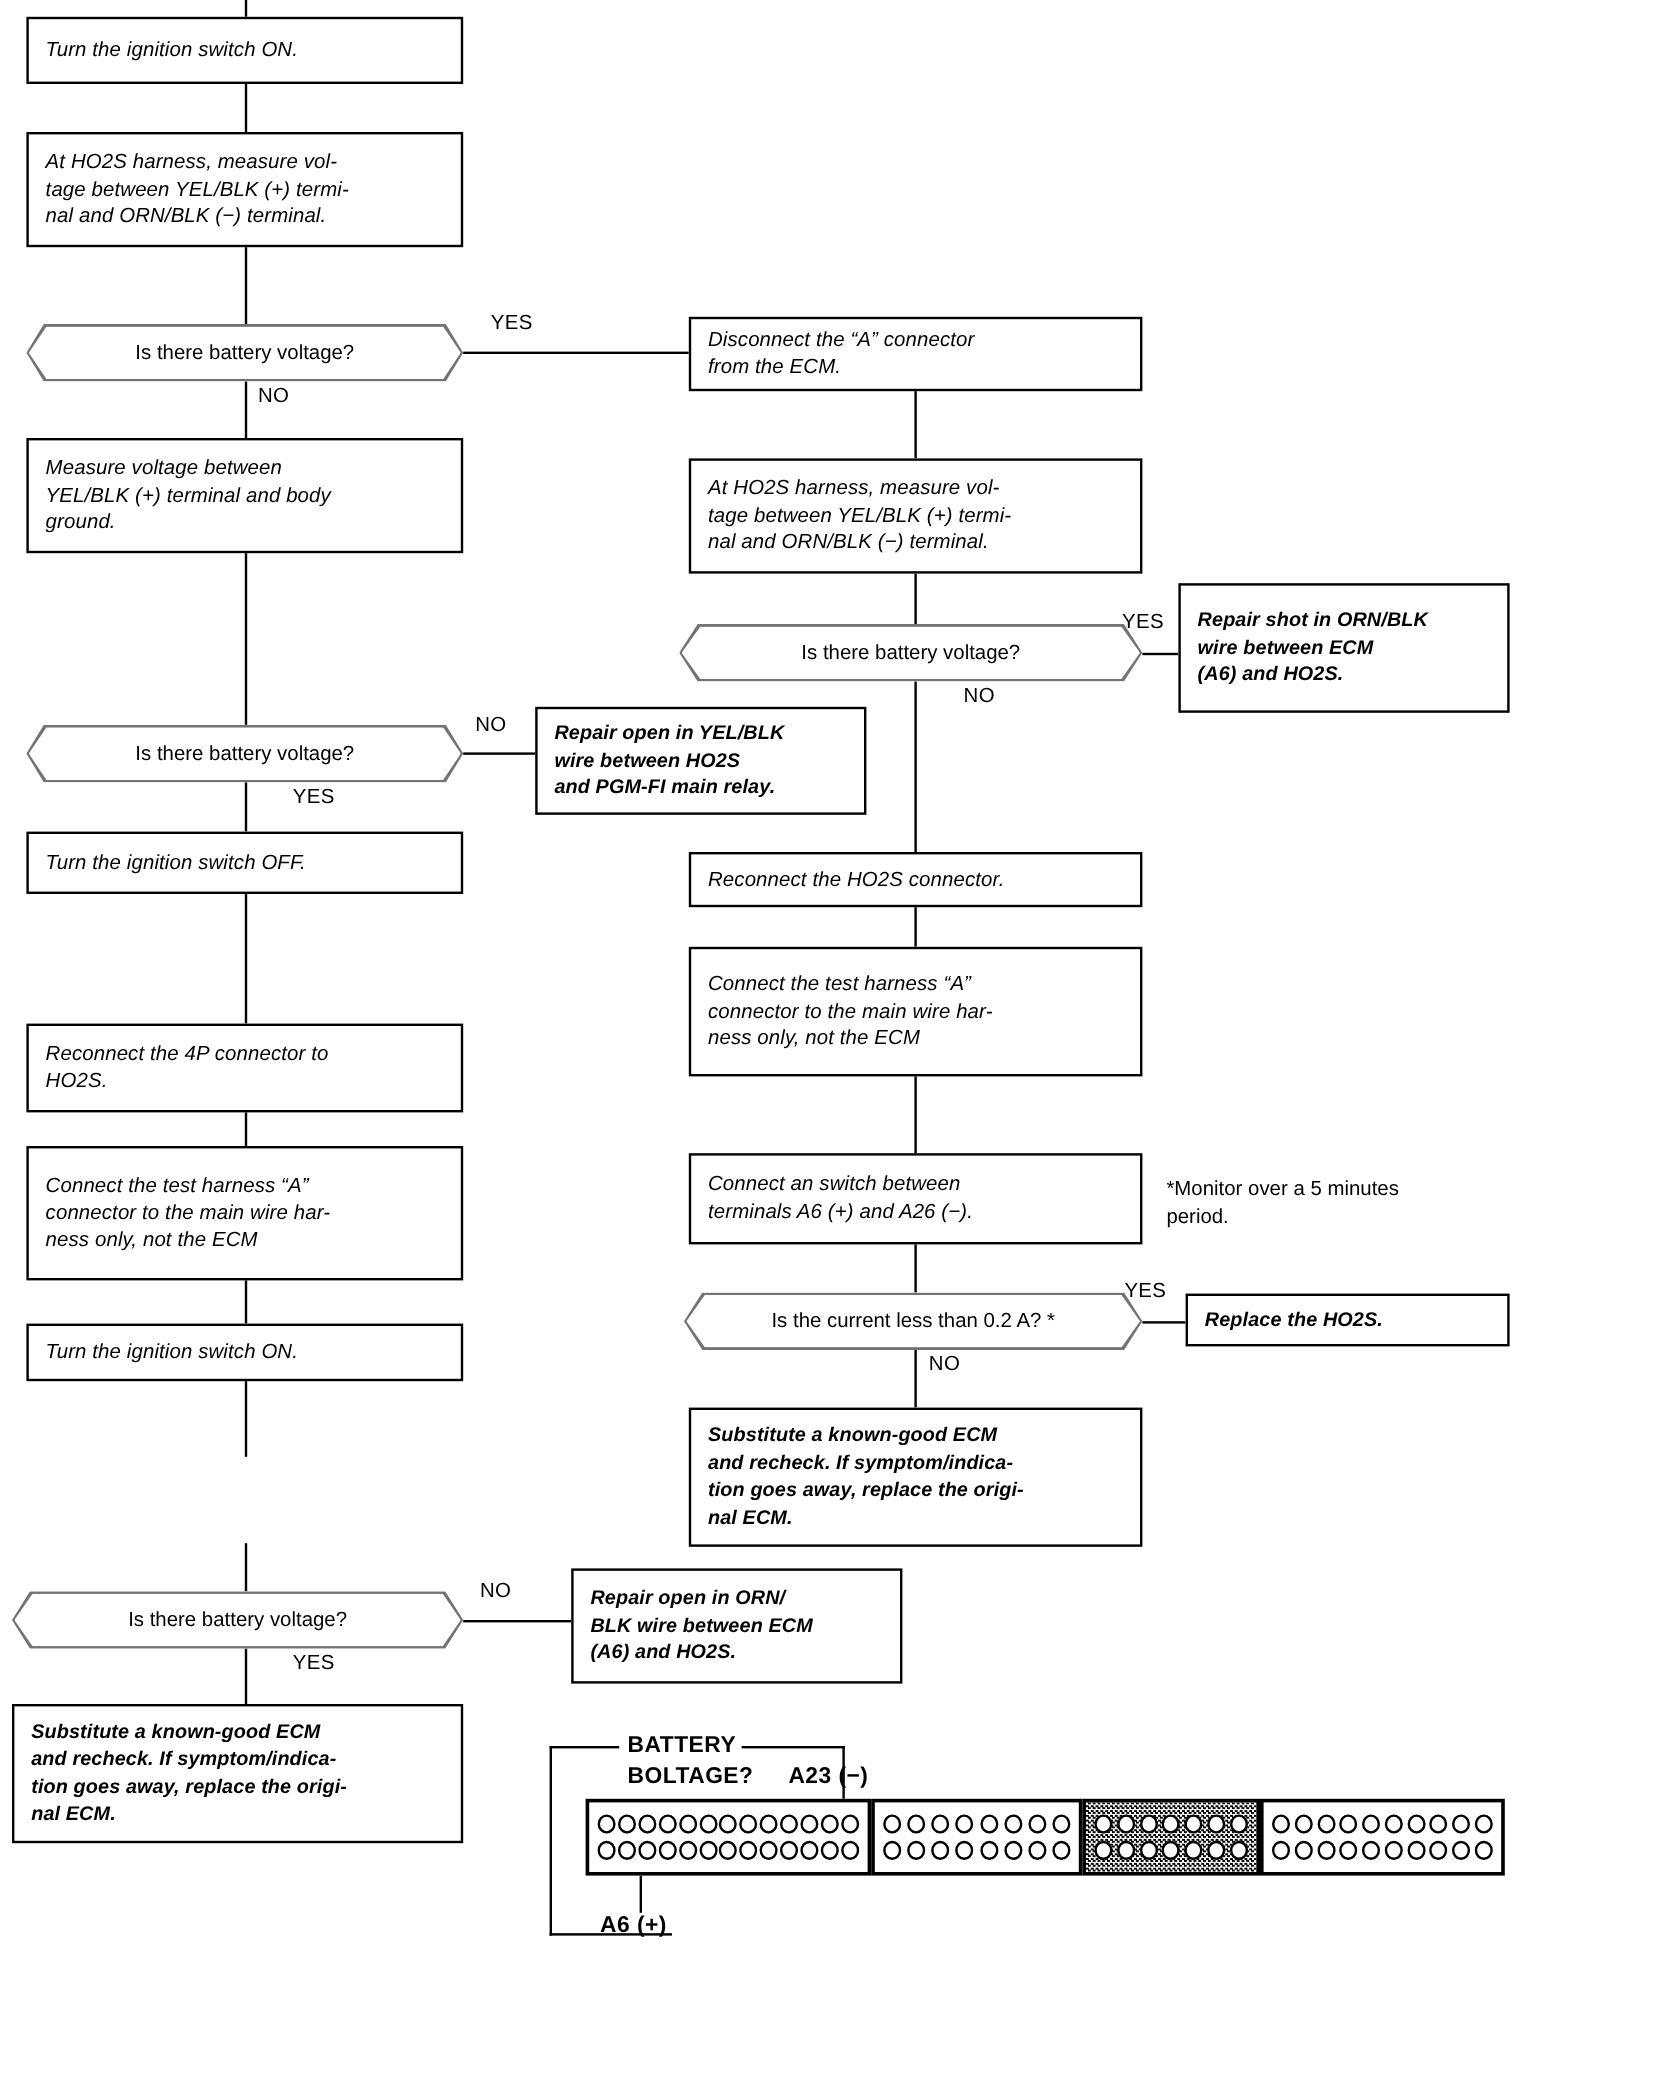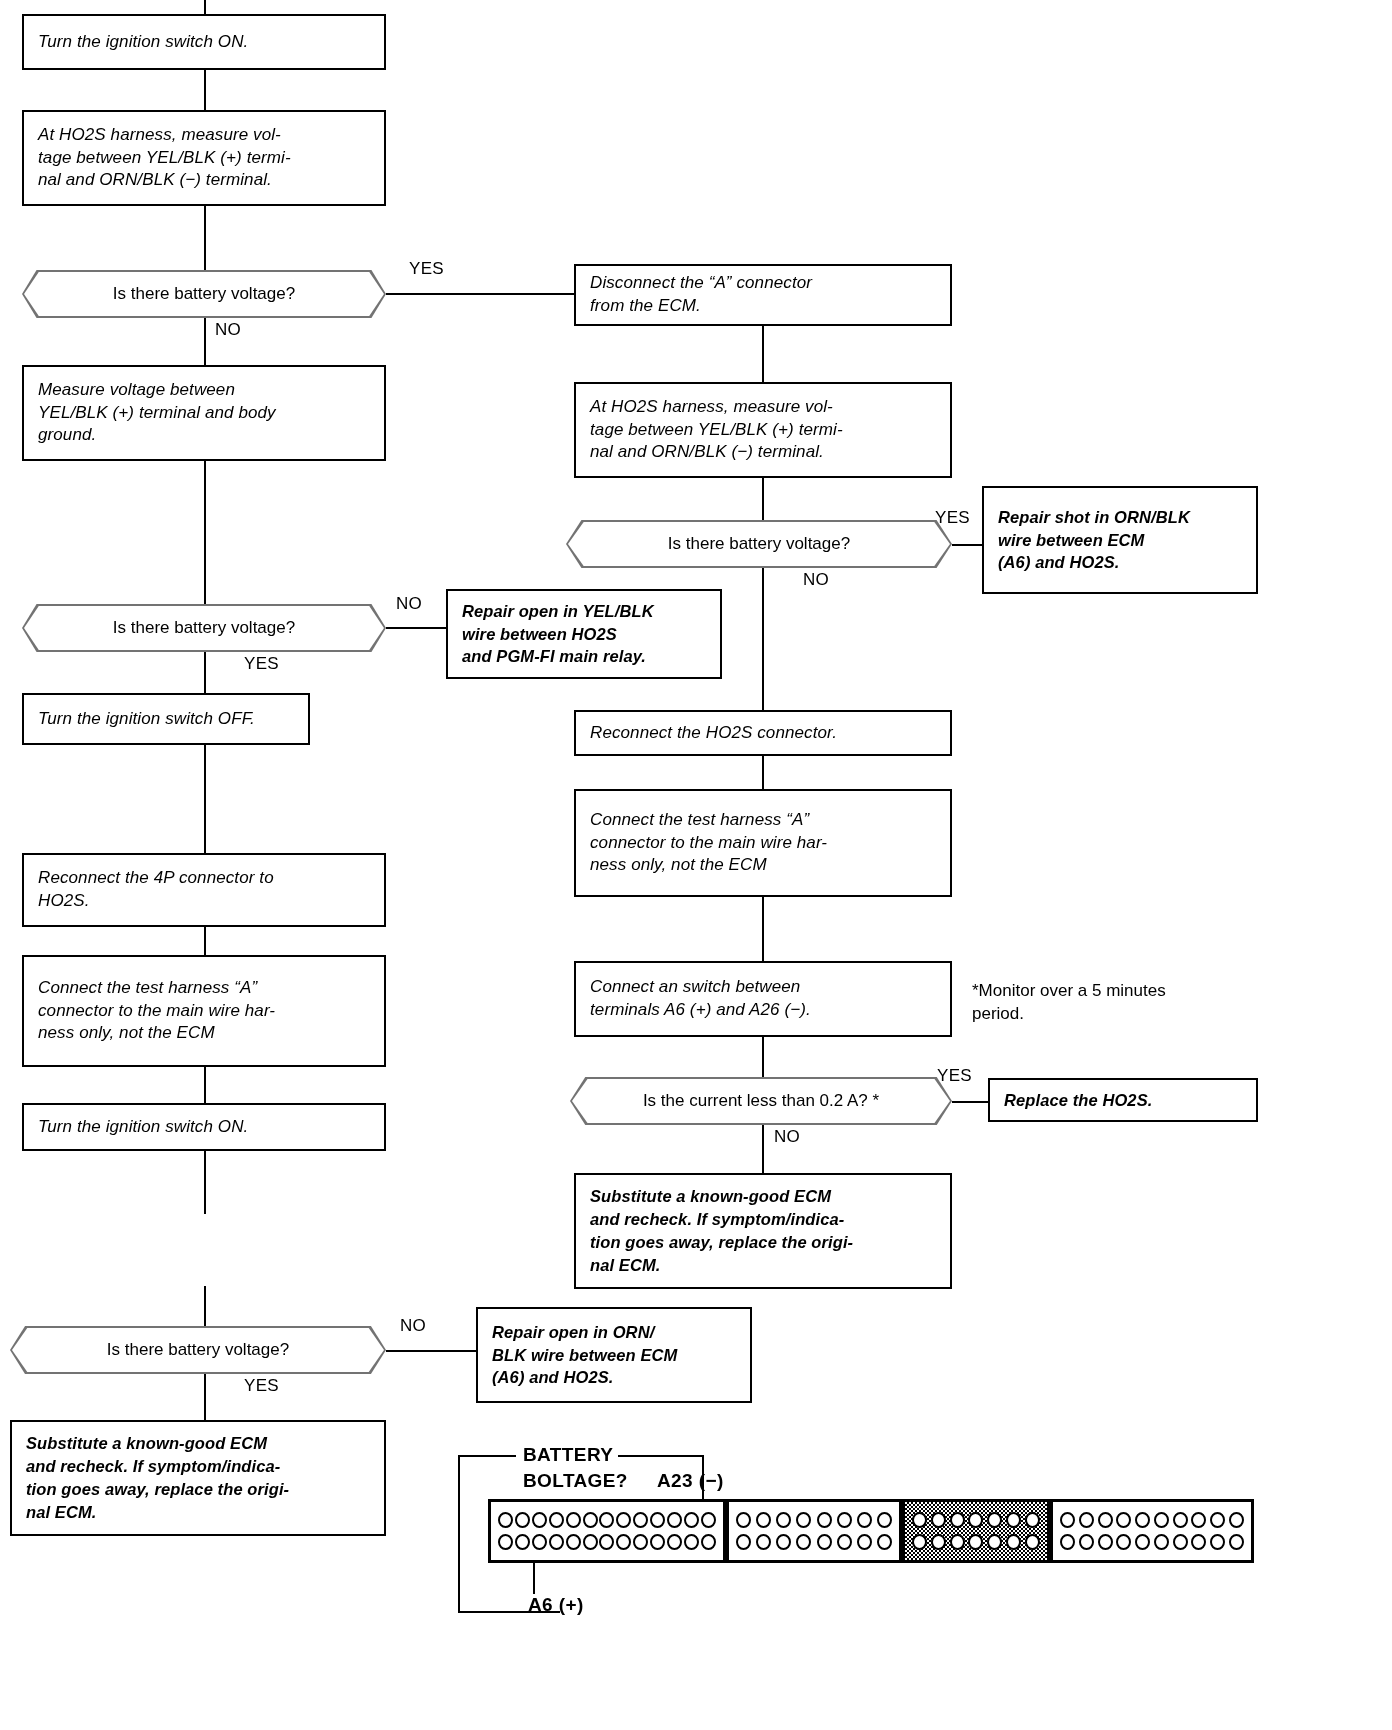--- a/index.html
+++ b/index.html
@@ -136,21 +136,21 @@
 
   <div class="box bold" style="left:446px;top:589px;width:276px;height:90px;">
     <span class="txt">Repair open in YEL/BLK
 wire  between  HO2S
 and PGM-FI main relay.</span>
   </div>
 
   <div class="lbl" style="left:244px;top:654px;">YES</div>
   <div class="vline" style="left:204px;top:652px;height:41px;"></div>
 
-  <div class="box" style="left:22px;top:693px;width:288px;height:52px;">
+  <div class="box" style="left:22px;top:693px;width:364px;height:52px;">
     <span class="txt">Turn the ignition switch OFF.</span>
   </div>
 
   <div class="vline" style="left:204px;top:745px;height:108px;"></div>
 
   <div class="box just" style="left:22px;top:853px;width:364px;height:74px;">
     <span class="txt">Reconnect  the  4P  connector  to
 HO2S.</span>
   </div>
 
@@ -282,21 +282,21 @@
     <div class="hline" style="left:458px;top:1611px;width:102px;"></div>
 
     <div class="conn-lbl" style="left:523px;top:1444px;">BATTERY</div>
     <div class="hline" style="left:618px;top:1455px;width:86px;"></div>
     <div class="vline" style="left:702px;top:1455px;height:44px;"></div>
     <div class="conn-lbl" style="left:523px;top:1470px;">BOLTAGE?</div>
 
     <div class="conn-lbl reg" style="left:657px;top:1470px;">A23 (−)</div>
 
     <div class="callout" style="left:533px;top:1551px;height:43px;"></div>
-    <div class="conn-lbl reg" style="left:528px;top:1594px;">A6 (+)</div>
+    <div class="conn-lbl reg" style="left:500px;top:1594px;">A6 (+)</div>
 
     <div class="conn-block" style="left:488px;top:1499px;width:238px;height:64px;">
       <div class="pinrow">
         <span class="pin"></span>
           <span class="pin"></span>
           <span class="pin"></span>
           <span class="pin"></span>
           <span class="pin"></span>
           <span class="pin"></span>
           <span class="pin"></span>

